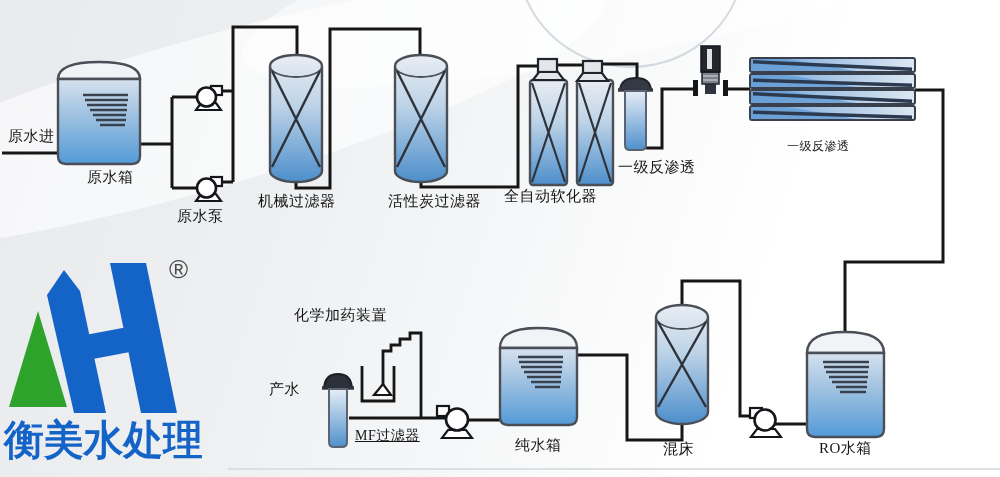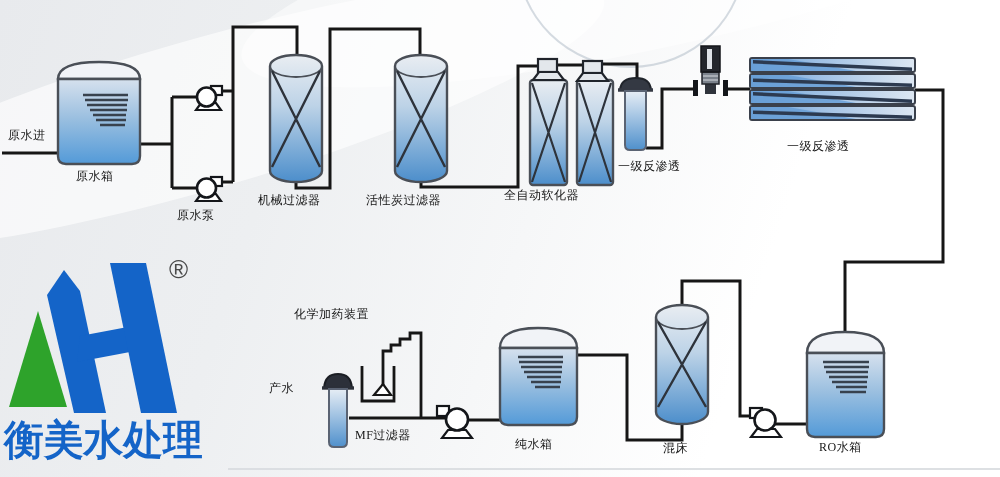--- a/index.html
+++ b/index.html
@@ -8,23 +8,23 @@
   .bg-grad{position:absolute;inset:0;
     background:linear-gradient(108deg,#e8eaed 0%,#edeff1 28%,#f6f7f8 52%,#ffffff 74%);}
   .swoosh-a{position:absolute;left:-220px;top:40px;width:840px;height:150px;
     background:rgba(255,255,255,.62);border-radius:50%;transform:rotate(-16deg);}
   .swoosh-b{position:absolute;left:230px;top:-130px;width:920px;height:170px;
     background:rgba(255,255,255,.5);border-radius:50%;transform:rotate(-13deg);}
   .globe-arc{position:absolute;left:516px;top:-158px;width:226px;height:222px;
     border:2.5px solid rgba(172,183,195,.5);border-radius:50%;}
   .baseline{position:absolute;left:228px;top:468px;width:772px;height:2px;background:#d7dade;opacity:.85;}
   svg.diagram{position:absolute;left:0;top:0;}
-  .lbl{position:absolute;font-size:12px;color:#151515;white-space:nowrap;letter-spacing:.5px;}
+  .lbl{position:absolute;font-size:15px;color:#151515;white-space:nowrap;letter-spacing:.5px;}
   .lbl.big{font-size:12px;}
-  .lbl.small{font-size:12px;}
+  .lbl.small{font-size:14px;text-decoration:underline;}
   .logo-text{position:absolute;left:4px;top:413px;width:215px;
     font-family:"Liberation Sans","DejaVu Sans",sans-serif;font-weight:800;
     font-size:41px;color:#1464c8;letter-spacing:0;transform:scaleX(.97);transform-origin:left;}
   .reg-mark{position:absolute;left:169px;top:254px;font-family:"Liberation Sans",sans-serif;
     font-size:26px;color:#4a4a4a;font-weight:400;}
 </style>
 </head>
 <body>
 
 <div class="stage">
@@ -205,24 +205,24 @@
 
     <g>
       <polygon points="38,311 67,407 9,407" fill="#2ea32b"></polygon>
       <polygon points="74,413 47,295 64,270 80,291 106,413" fill="#1464c8"></polygon>
       <polygon points="80,336 133,326 130,352 77,362" fill="#1464c8"></polygon>
       <polygon points="110,263 146,263 177,413 141,413" fill="#1464c8"></polygon>
     </g>
   </svg>
 
   <div class="lbl" style="left:8px;top:127px">原水进</div>
-  <div class="lbl" style="left:76px;top:168px">原水箱</div>
+  <div class="lbl" style="left:87px;top:168px">原水箱</div>
   <div class="lbl" style="left:177px;top:207px">原水泵</div>
   <div class="lbl" style="left:258px;top:192px">机械过滤器</div>
-  <div class="lbl" style="left:366px;top:192px">活性炭过滤器</div>
+  <div class="lbl" style="left:388px;top:192px">活性炭过滤器</div>
   <div class="lbl" style="left:504px;top:187px">全自动软化器</div>
   <div class="lbl" style="left:618px;top:158px">一级反渗透</div>
   <div class="lbl big" style="left:787px;top:138px">一级反渗透</div>
   <div class="lbl" style="left:294px;top:306px">化学加药装置</div>
   <div class="lbl" style="left:269px;top:380px">产水</div>
   <div class="lbl small" style="left:355px;top:427px">MF过滤器</div>
   <div class="lbl" style="left:515px;top:436px">纯水箱</div>
   <div class="lbl" style="left:663px;top:440px">混床</div>
   <div class="lbl" style="left:819px;top:439px">RO水箱</div>
 

